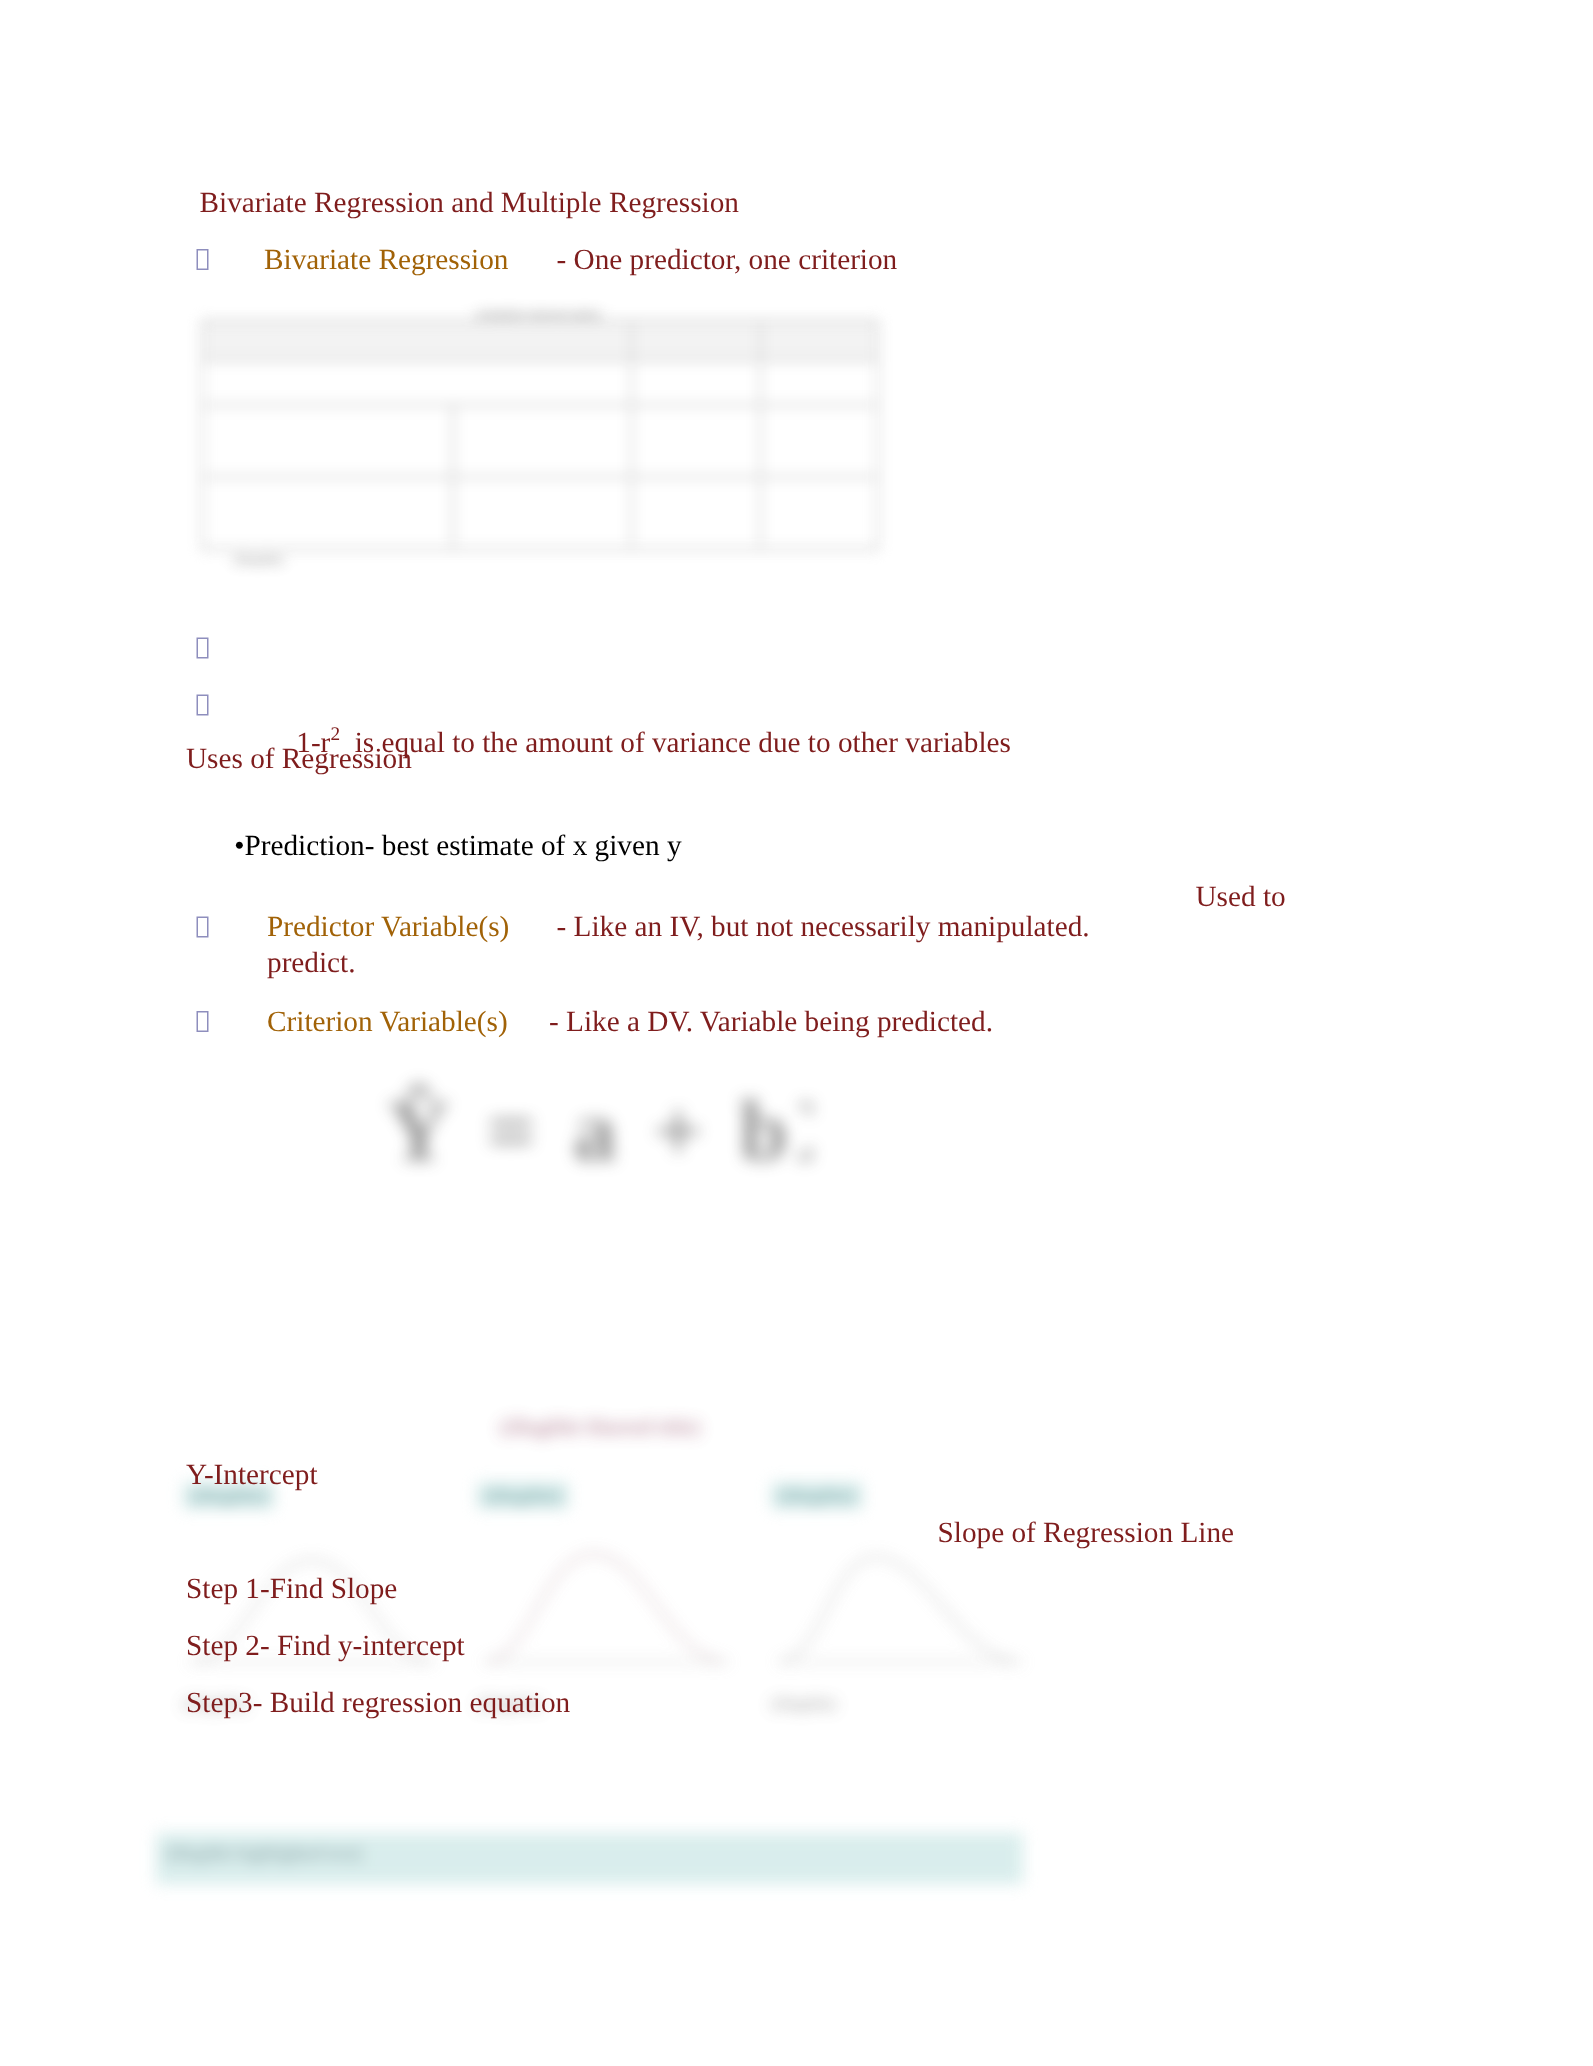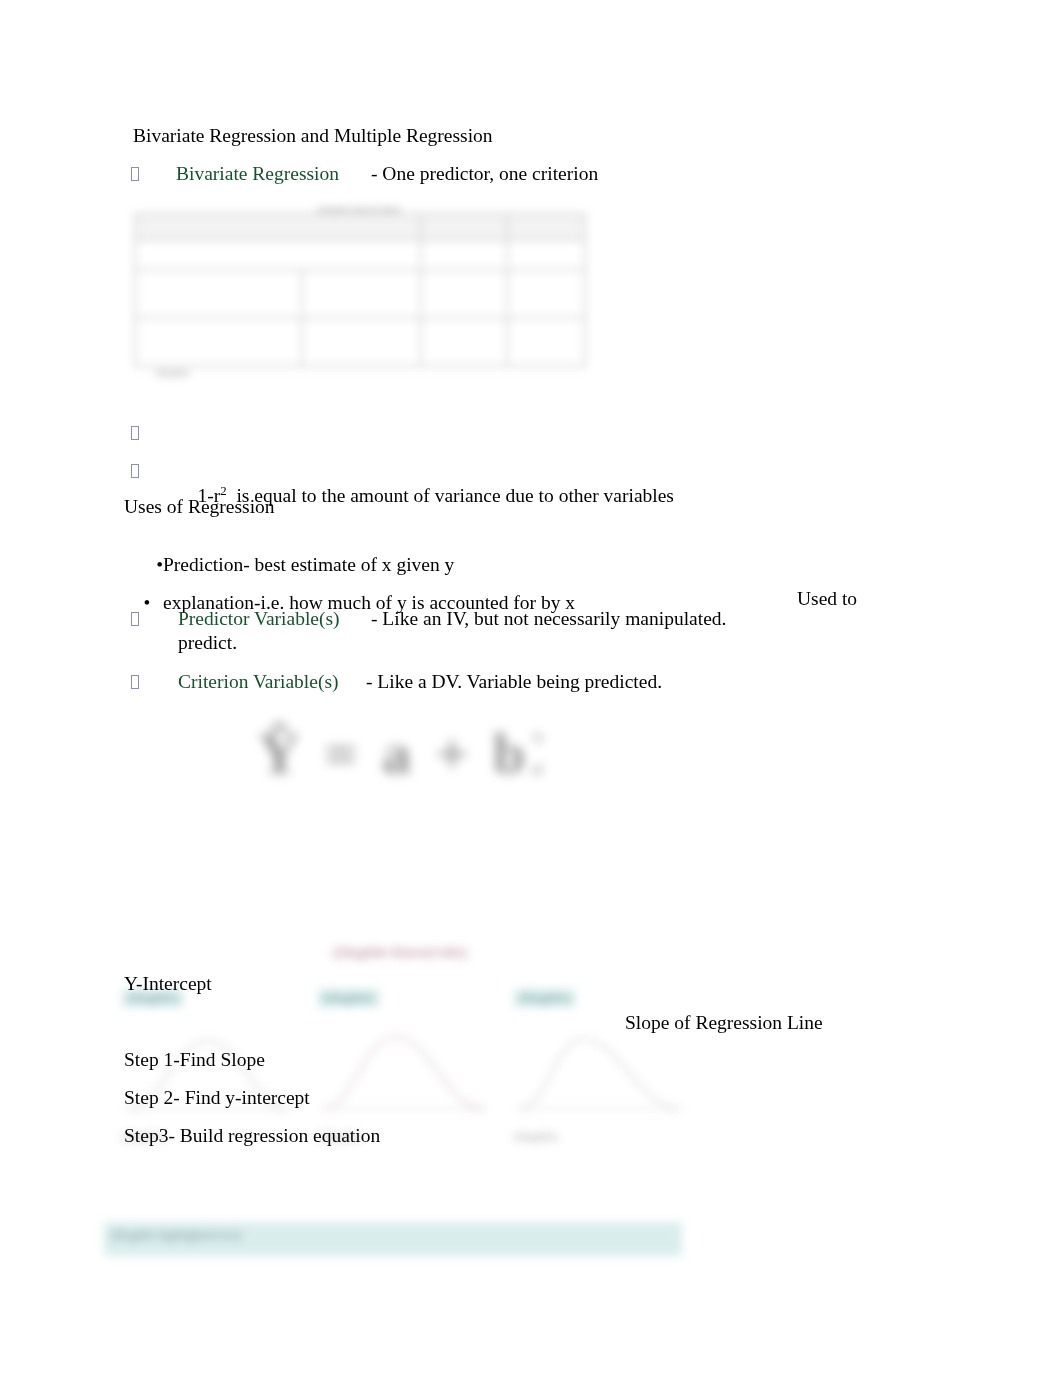--- a/index.html
+++ b/index.html
@@ -18,39 +18,39 @@
     background: #ffffff;
     overflow: hidden;
   }
 
   
   .line {
     position: absolute;
     font-size: 19.5px;
     line-height: 1.28;
     white-space: pre;
-    color: #000000;
+    color: #7f1d1d;
   }
 
   
   .tofu {
     display: inline-block;
     width: 8px;
     height: 14px;
     border: 1px solid #8e8ebd;
     vertical-align: -1px;
     box-sizing: border-box;
     background: transparent;
   }
   .tofu-wrap {
     position: absolute;
     font-size: 19.5px;
   }
 
-  .maroon { color: #14532d; }
+  .maroon { color: #a16207; }
 
   sup {
     font-size: 0.66em;
     vertical-align: super;
     line-height: 0;
   }
 
   
   .bullet-row {
     position: absolute;
@@ -252,23 +252,20 @@
   </div>
   <div class="line" style="left:178px; top:459px;">
     <span>1-r</span><sup>2</sup><span>  is equal to the amount of variance due to other variables</span>
   </div>
 
   <div class="line" style="left:124px; top:495px;">Uses of Regression</div>
 
   <div class="bullet-row" style="left:124px; top:532px;text-align:right;">
     <span class="dot">•</span><span>Prediction- best estimate of x given y</span>
   </div>
-  <div class="bullet-row" style="left:124px; top:570px;">
-    <span class="dot">•</span><span>explanation-i.e. how much of y is accounted for by x</span>
-  </div>
 
   <div class="tofu-wrap" style="left:131px; top:608px;">
     <span class="tofu"></span>
   </div>
   <div class="line maroon" style="left:178px; top:607px;">Predictor Variable(s)</div>
   <div class="line" style="left:371px; top:607px;">- Like an IV, but not necessarily manipulated.</div>
   <div class="line" style="left:797px; top:571px;margin-top:16px;">Used to</div>
   <div class="line" style="left:178px; top:631px;">predict.</div>
   <div class="sr">Used to predict.</div>
 

